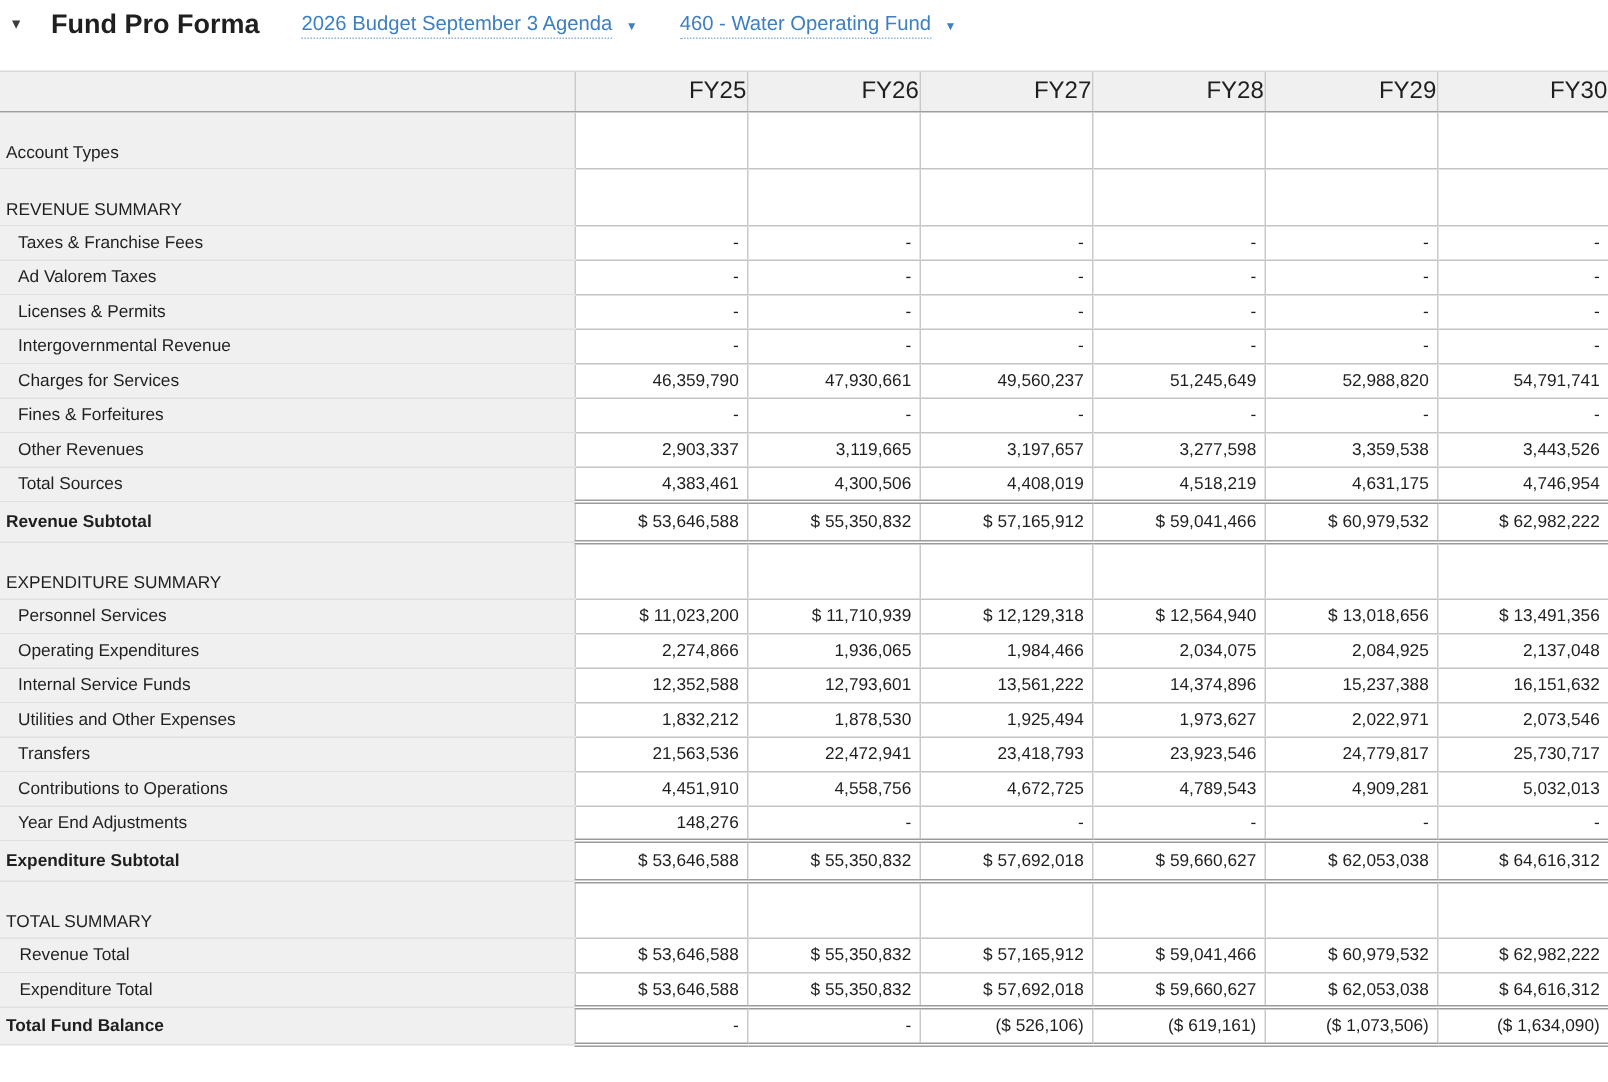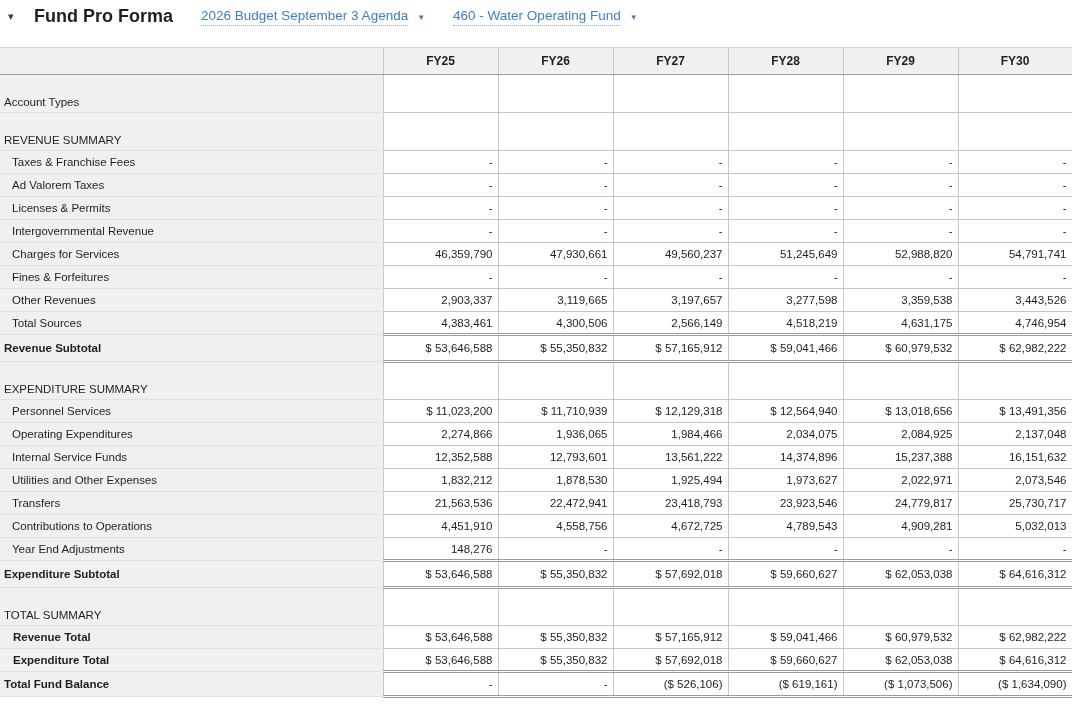--- a/index.html
+++ b/index.html
@@ -19,41 +19,41 @@
   .titlebar{height:47px;display:flex;align-items:flex-start;padding:8px 0 0 8px;}
   .tri{width:26px;font-size:11px;color:#3c3c3c;line-height:16px;cursor:pointer;}
   .title{font-weight:bold;font-size:18px;line-height:16px;margin-right:28px;}
   .dd{display:inline-flex;align-items:flex-end;gap:9px;margin-right:28px;color:var(--blue);font-size:13.5px;line-height:16px;cursor:pointer;text-decoration:none;}
   .dd-label{border-bottom:1px dotted #8db3dc;padding-bottom:1px;}
   .dd-caret{font-size:8px;line-height:16px;}
 
   
   table{border-collapse:collapse;table-layout:fixed;width:1072px;font-size:11.5px;}
   th,td{padding:0;overflow:hidden;white-space:nowrap;}
-  thead th{height:27px;background:var(--grey-bg);border-top:1px solid #d8d8d8;border-bottom:1px solid var(--head-border);font-size:12px;font-weight:bold;text-align:center;}
+  thead th{height:27px;background:var(--grey-bg);border-top:1px solid #d8d8d8;border-bottom:1px solid var(--head-border);font-size:16px;font-weight:normal;text-align:right;}
   thead th.val{border-left:1px solid var(--v-border);}
   thead th:last-child{border-right:1px solid var(--v-border);}
 
   td.label{background:var(--grey-bg);border-bottom:1px solid var(--label-border);padding-left:4px;}
   td.val{background:#fff;border-left:1px solid var(--v-border);border-bottom:1px solid var(--h-border);text-align:right;padding-right:5px;}
   td.val:last-child{border-right:1px solid var(--v-border);}
 
   tr.r-section{height:38px;}
   tr.r-section td{vertical-align:bottom;padding-bottom:4px;}
   tr.r-section td.label{font-weight:normal;}
 
   tr.r-data{height:23px;}
   tr.r-data td.label{padding-left:12px;}
 
   tr.r-subtotal{height:27px;}
   tr.r-subtotal td.label{font-weight:bold;}
   tr.r-subtotal td.val{border-top:3px double var(--dbl-border);border-bottom:3px double var(--dbl-border);}
 
   tr.r-total{height:23px;}
-  tr.r-total td.label{font-weight:bold;padding-left:13px;}
+  tr.r-total td.label{font-weight:normal;padding-left:13px;}
 
   tr.r-grand{height:25px;}
   tr.r-grand td.label{font-weight:bold;}
   tr.r-grand td.val{border-top:3px double var(--dbl-border);border-bottom:3px double var(--dbl-border);}
 </style>
 </head>
 <body>
 
 <div class="panel">
   <div class="titlebar">
@@ -169,21 +169,21 @@
           <td class="val">3,119,665</td>
           <td class="val">3,197,657</td>
           <td class="val">3,277,598</td>
           <td class="val">3,359,538</td>
           <td class="val">3,443,526</td>
         </tr>
         <tr class="r-data">
           <td class="label">Total Sources</td>
           <td class="val">4,383,461</td>
           <td class="val">4,300,506</td>
-          <td class="val">2,566,149</td>
+          <td class="val">4,408,019</td>
           <td class="val">4,518,219</td>
           <td class="val">4,631,175</td>
           <td class="val">4,746,954</td>
         </tr>
         <tr class="r-subtotal">
           <td class="label">Revenue Subtotal</td>
           <td class="val">$ 53,646,588</td>
           <td class="val">$ 55,350,832</td>
           <td class="val">$ 57,165,912</td>
           <td class="val">$ 59,041,466</td>

